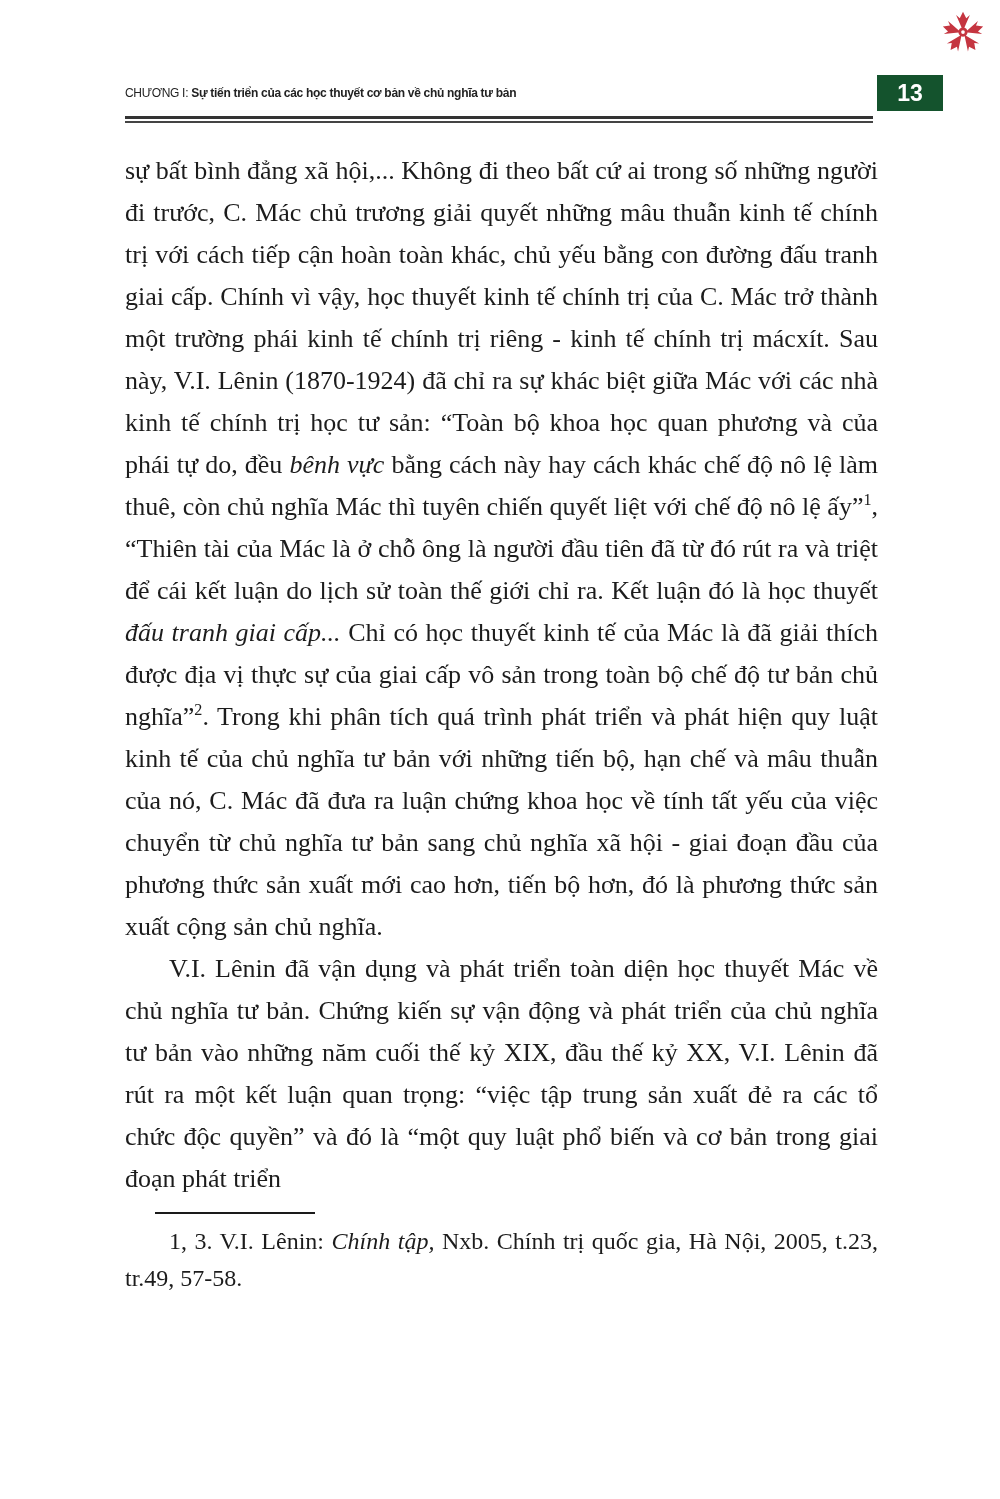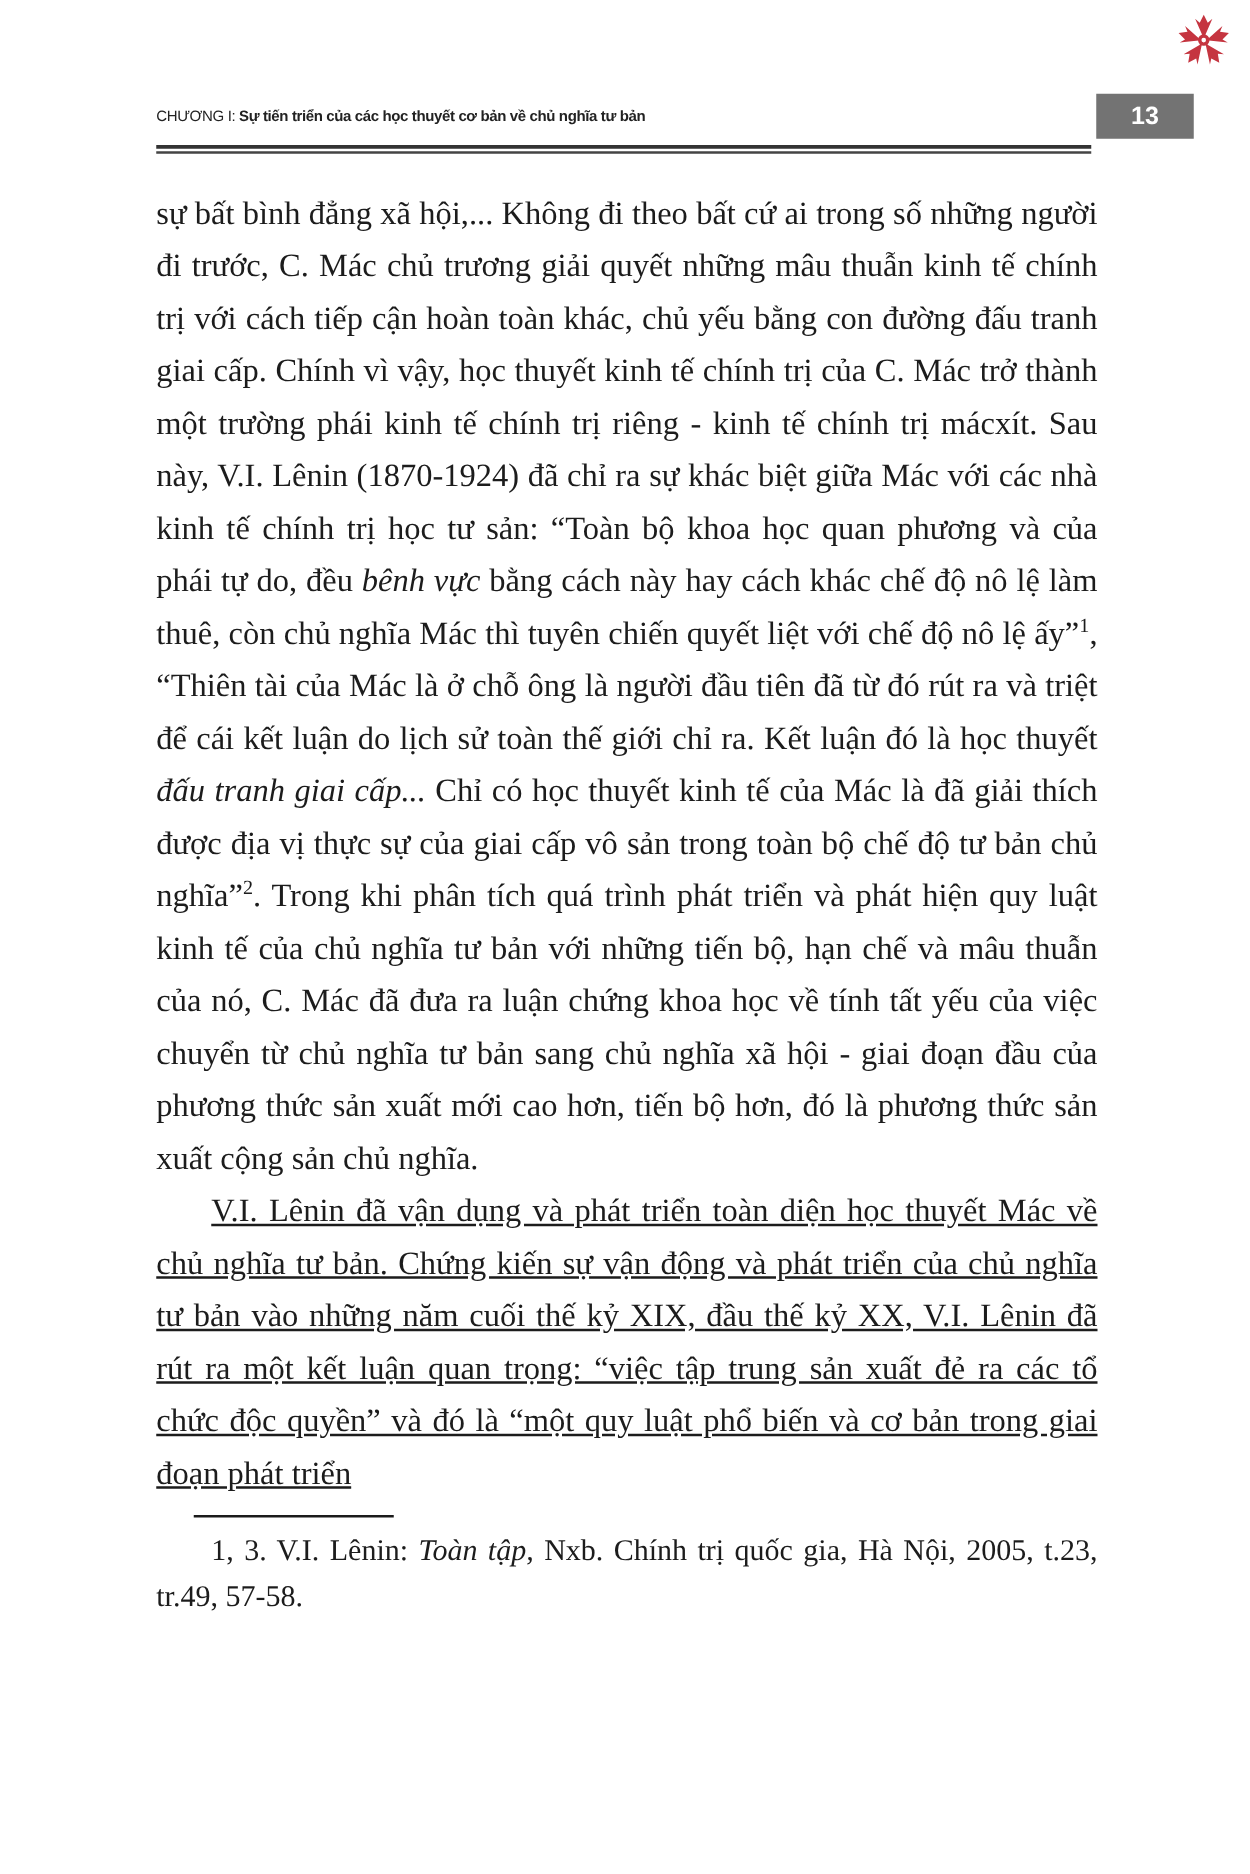--- a/index.html
+++ b/index.html
@@ -19,39 +19,39 @@
     width:745px;
     font-family:"Liberation Sans", sans-serif;
     font-size:12px;letter-spacing:-0.3px;
     white-space:nowrap;
     color:#222;
   }
   .ch-label{font-weight:400;}
   .ch-title{font-weight:700;}
   .page-num{
     position:absolute;left:877px;top:75px;
-    width:78px;height:36px;
-    background:#737373;color:#ffffff;
+    width:66px;height:36px;
+    background:#14532d;color:#ffffff;
     font-family:"Liberation Sans", sans-serif;
-    font-weight:700;font-size:20px;
+    font-weight:700;font-size:23px;
     display:flex;align-items:center;justify-content:center;
   }
   .rule{
     position:absolute;left:125px;top:116px;
     width:748px;height:2px;
     border-top:3px solid #333;border-bottom:2px solid #444;
   }
   
   .body-text{
     margin:150px 122px 0 125px;
     text-align:justify;
     font-size:26px;line-height:42px;
   }
   .body-text p{margin:0;padding:0;}
-  .body-text p.indent{text-indent:44px;text-decoration:underline;}
+  .body-text p.indent{text-indent:44px;}
   .it{font-style:italic;}
   sup{font-size:0.62em;line-height:0;vertical-align:super;}
   
   .footnote{margin:12px 122px 0 125px;}
   .fn-rule{width:160px;margin-left:30px;border-top:2px solid #1a1a1a;margin-bottom:9px;}
   .fn-text{
     margin:0;font-size:24px;line-height:37px;
     text-indent:44px;text-align:justify;
   }
 </style>
@@ -83,16 +83,16 @@
 
   <div class="rule"></div>
 
   <main class="body-text" id="body-text">
       <p class=""><span>sự bất bình đẳng xã hội,... Không đi theo bất cứ ai trong số những người đi trước, C. Mác chủ trương giải quyết những mâu thuẫn kinh tế chính trị với cách tiếp cận hoàn toàn khác, chủ yếu bằng con đường đấu tranh giai cấp. Chính vì vậy, học thuyết kinh tế chính trị của C. Mác trở thành một trường phái kinh tế chính trị riêng - kinh tế chính trị mácxít. Sau này, V.I. Lênin (1870-1924) đã chỉ ra sự khác biệt giữa Mác với các nhà kinh tế chính trị học tư sản: “Toàn bộ khoa học quan phương và của phái tự do, đều </span><span class="it">bênh vực</span><span> bằng cách này hay cách khác chế độ nô lệ làm thuê, còn chủ nghĩa Mác thì tuyên chiến quyết liệt với chế độ nô lệ ấy”</span><sup>1</sup><span>, “Thiên tài của Mác là ở chỗ ông là người đầu tiên đã từ đó rút ra và triệt để cái kết luận do lịch sử toàn thế giới chỉ ra. Kết luận đó là học thuyết </span><span class="it">đấu tranh giai cấp...</span><span> Chỉ có học thuyết kinh tế của Mác là đã giải thích được địa vị thực sự của giai cấp vô sản trong toàn bộ chế độ tư bản chủ nghĩa”</span><sup>2</sup><span>. Trong khi phân tích quá trình phát triển và phát hiện quy luật kinh tế của chủ nghĩa tư bản với những tiến bộ, hạn chế và mâu thuẫn của nó, C. Mác đã đưa ra luận chứng khoa học về tính tất yếu của việc chuyển từ chủ nghĩa tư bản sang chủ nghĩa xã hội - giai đoạn đầu của phương thức sản xuất mới cao hơn, tiến bộ hơn, đó là phương thức sản xuất cộng sản chủ nghĩa.</span></p>
       <p class="indent"><span>V.I. Lênin đã vận dụng và phát triển toàn diện học thuyết Mác về chủ nghĩa tư bản. Chứng kiến sự vận động và phát triển của chủ nghĩa tư bản vào những năm cuối thế kỷ XIX, đầu thế kỷ XX, V.I. Lênin đã rút ra một kết luận quan trọng: “việc tập trung sản xuất đẻ ra các tổ chức độc quyền” và đó là “một quy luật phổ biến và cơ bản trong giai đoạn phát triển</span></p>
     </main>
 
   <footer class="footnote">
     <div class="fn-rule"></div>
-    <p class="fn-text" id="fn-text"><span>1, 3. V.I. Lênin: </span><span class="it">Toàn tập,</span><span> Nxb. Chính trị quốc gia, Hà Nội, 2005, t.23, tr.49, 57-58.</span></p>
+    <p class="fn-text" id="fn-text"><span>1, 3. V.I. Lênin: </span><span class="it">Chính tập,</span><span> Nxb. Chính trị quốc gia, Hà Nội, 2005, t.23, tr.49, 57-58.</span></p>
   </footer>
 
 </div>
 
 </body></html>

